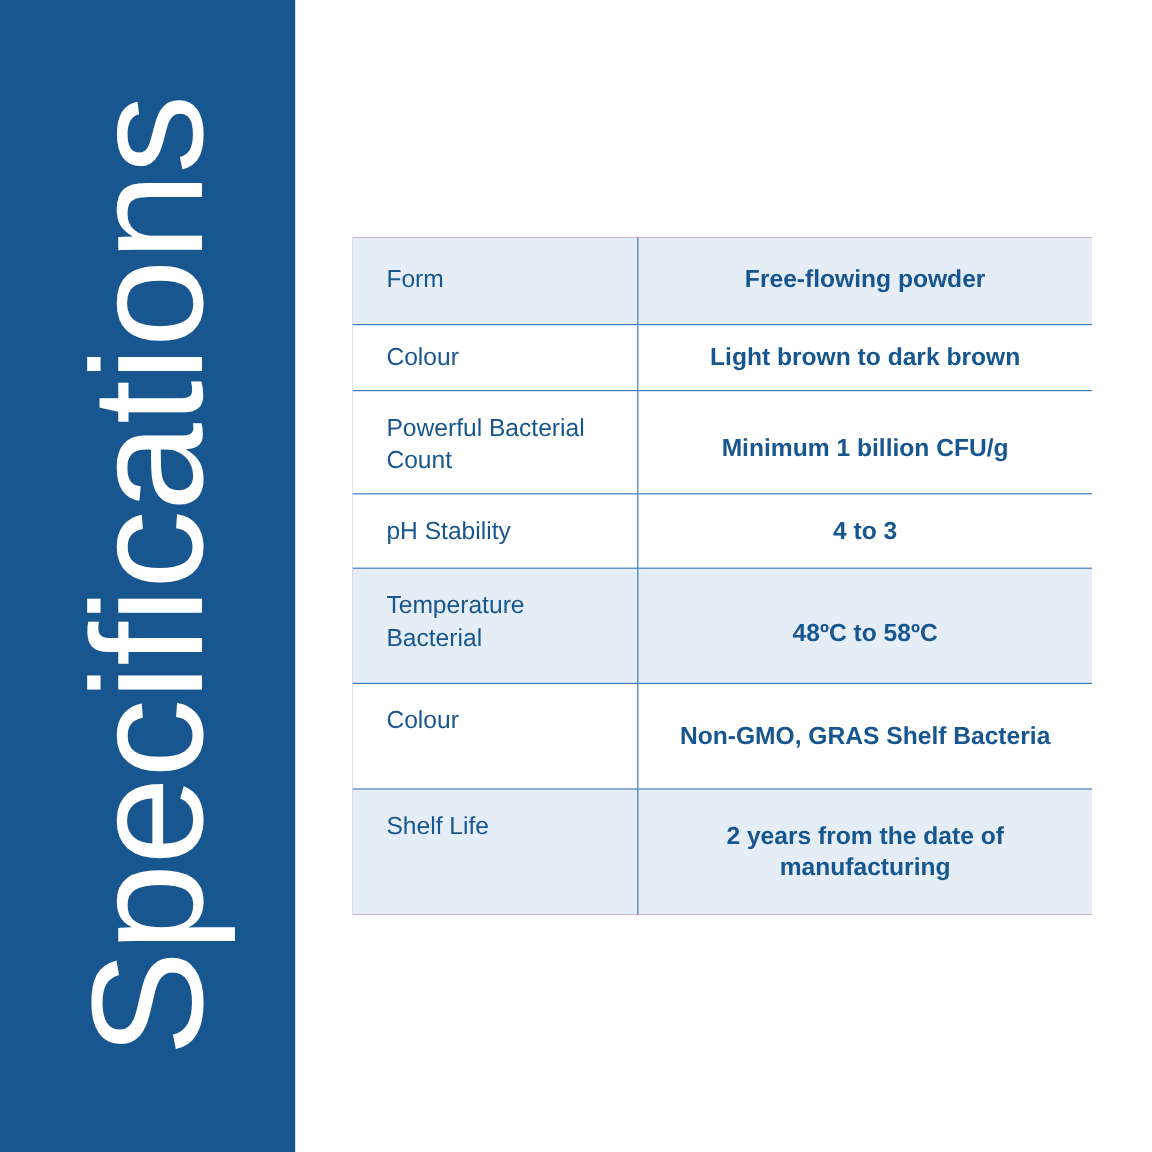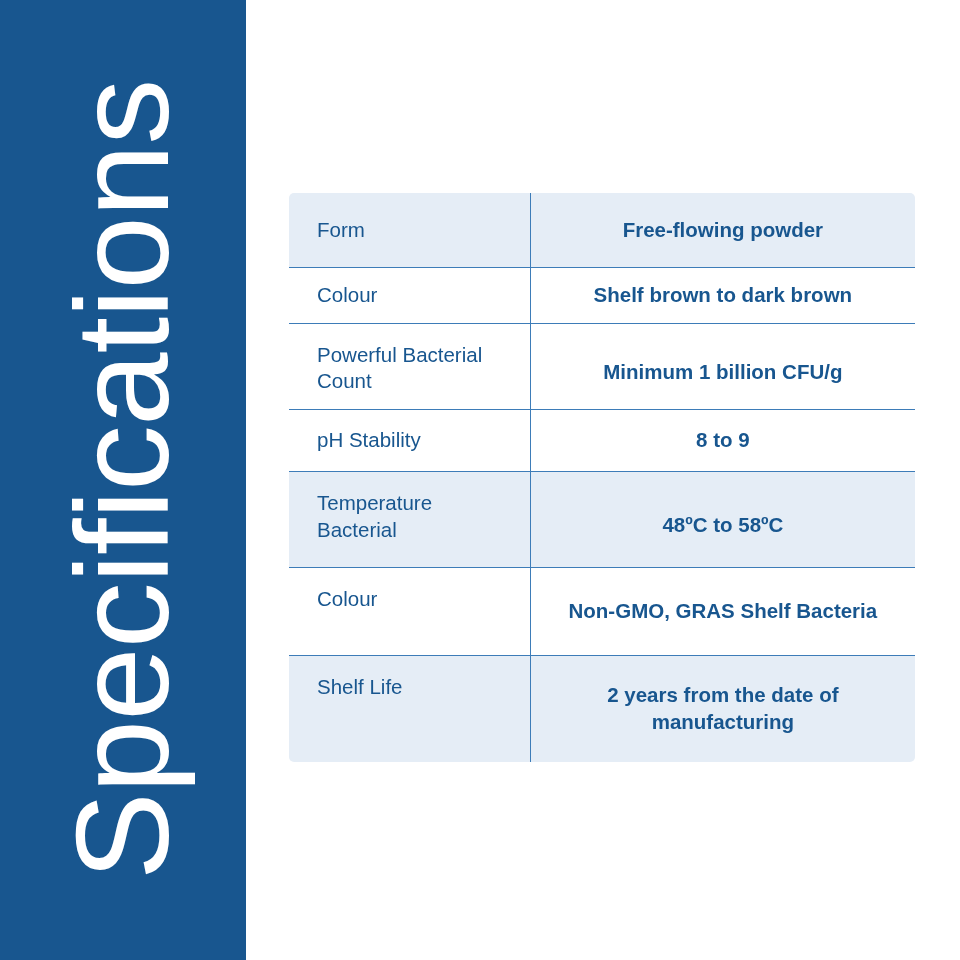--- a/index.html
+++ b/index.html
@@ -44,21 +44,21 @@
   
   .spec-table-wrap {
     position: absolute;
     left: 288px;
     top: 192px;
     width: 628px;
   }
   table.spec-table {
     width: 628px;
     border-collapse: collapse;
-    border: 1px solid #701a75;
+    border: 6px solid #701a75;
     border-radius: 6px;
     overflow: hidden;
   }
   table.spec-table td {
     border: 1px solid #3D7CB8;
     padding: 14px 28px;
     color: #18568F;
     font-size: 20.5px;
     line-height: 1.30;
     vertical-align: middle;
@@ -98,29 +98,29 @@
 
   <div class="spec-table-wrap">
     <table class="spec-table">
       <tbody>
         <tr class="row-shaded h1">
           <td class="label-cell">Form</td>
           <td class="value-cell">Free-flowing powder</td>
         </tr>
         <tr class="row-plain h2">
           <td class="label-cell">Colour</td>
-          <td class="value-cell">Shelf brown to dark brown</td>
+          <td class="value-cell">Light brown to dark brown</td>
         </tr>
         <tr class="row-plain h3">
           <td class="label-cell l-top">Powerful Bacterial Count</td>
           <td class="value-cell v-offset">Minimum 1 billion CFU/g</td>
         </tr>
         <tr class="row-plain h4">
           <td class="label-cell">pH Stability</td>
-          <td class="value-cell">8 to 9</td>
+          <td class="value-cell">4 to 3</td>
         </tr>
         <tr class="row-shaded h5">
           <td class="label-cell l-top">Temperature Bacterial</td>
           <td class="value-cell v-offset">48ºC to 58ºC</td>
         </tr>
         <tr class="row-plain h6">
           <td class="label-cell l-top">Colour</td>
           <td class="value-cell">Non-GMO, GRAS Shelf Bacteria</td>
         </tr>
         <tr class="row-shaded h7">

